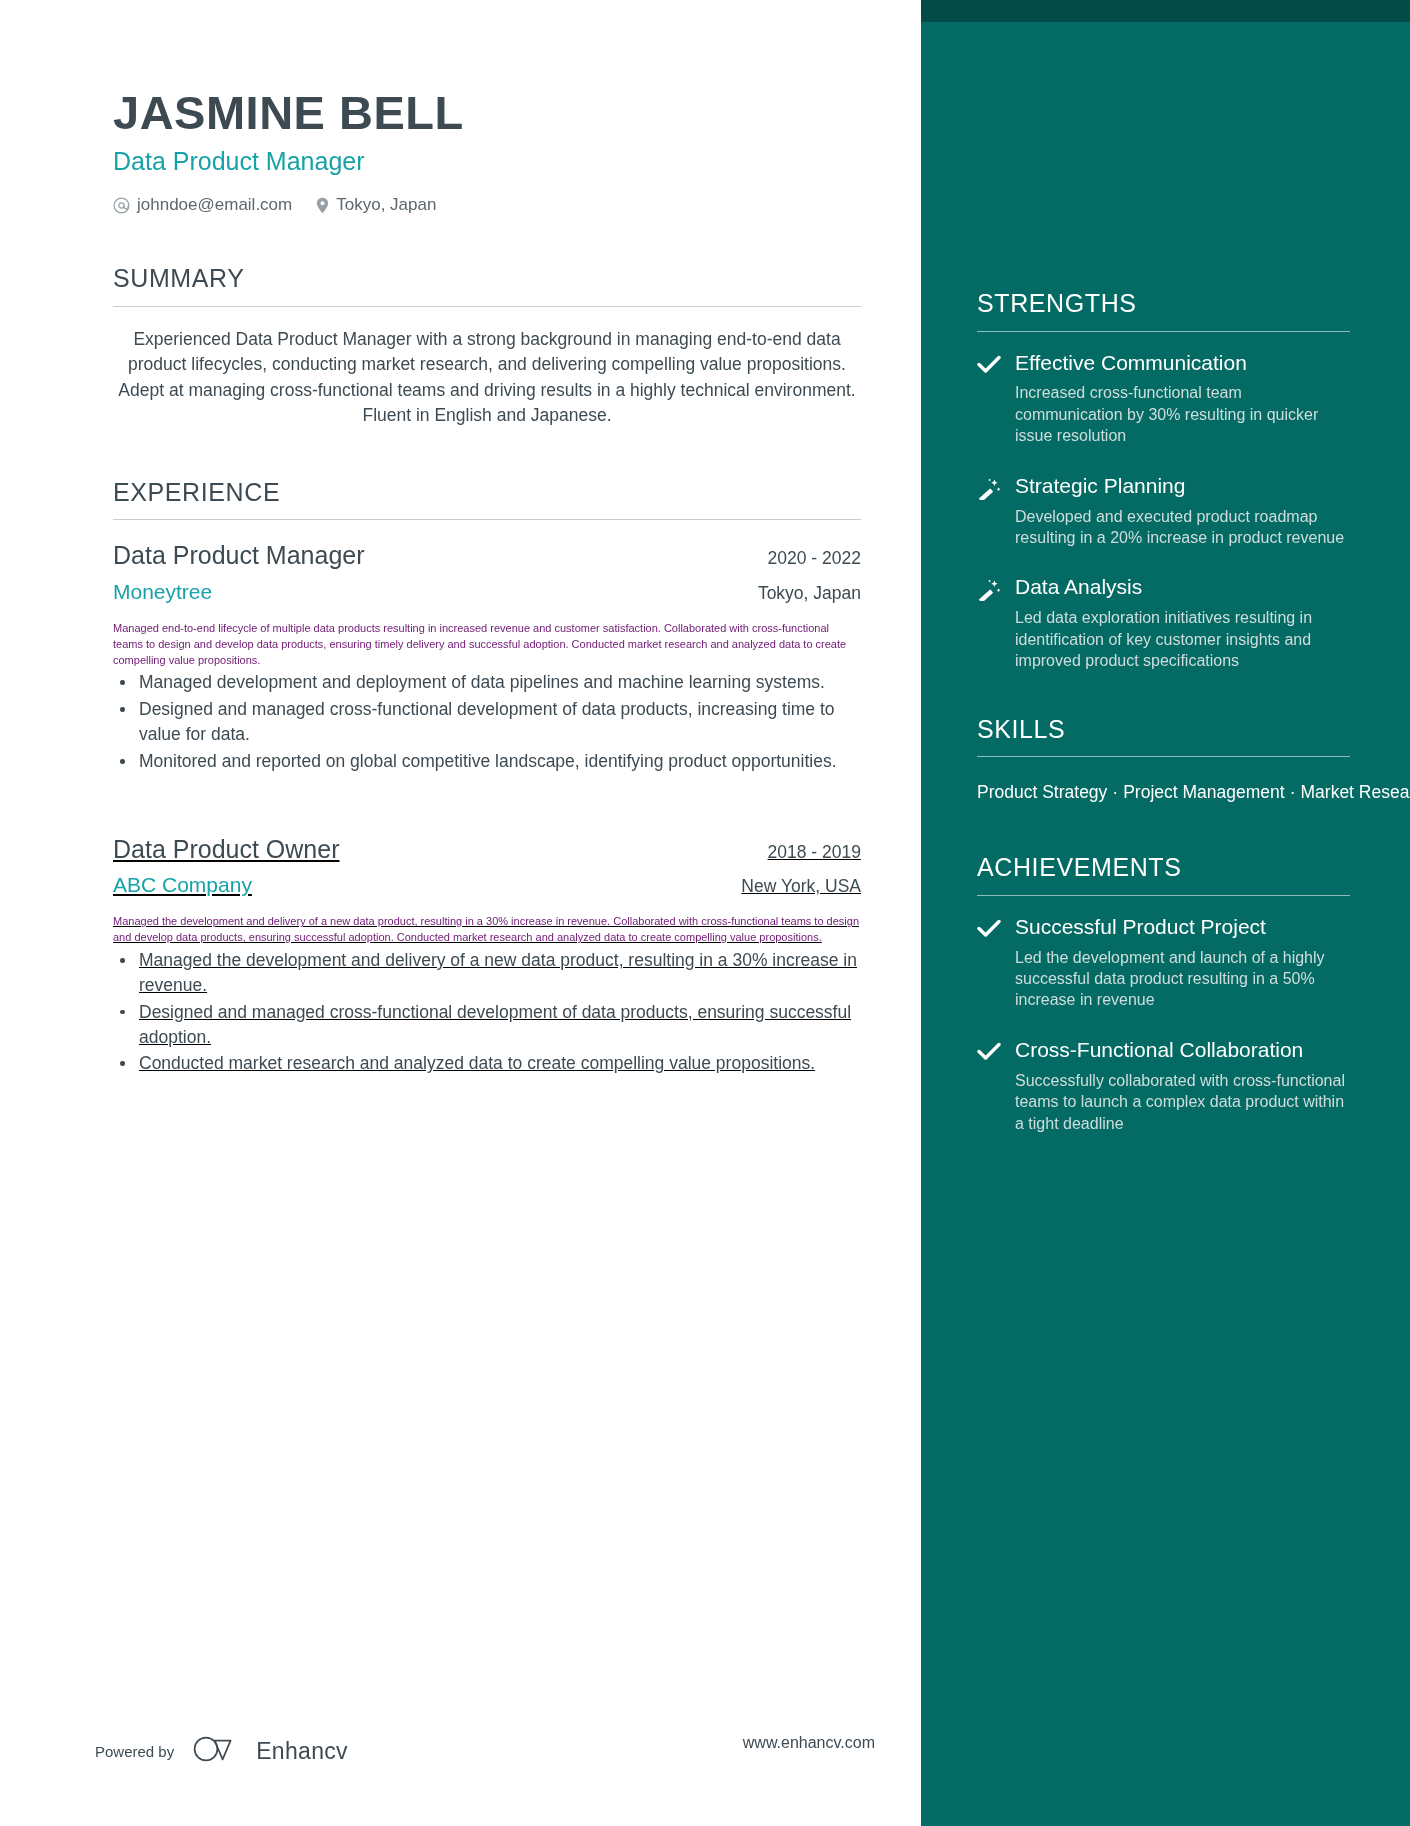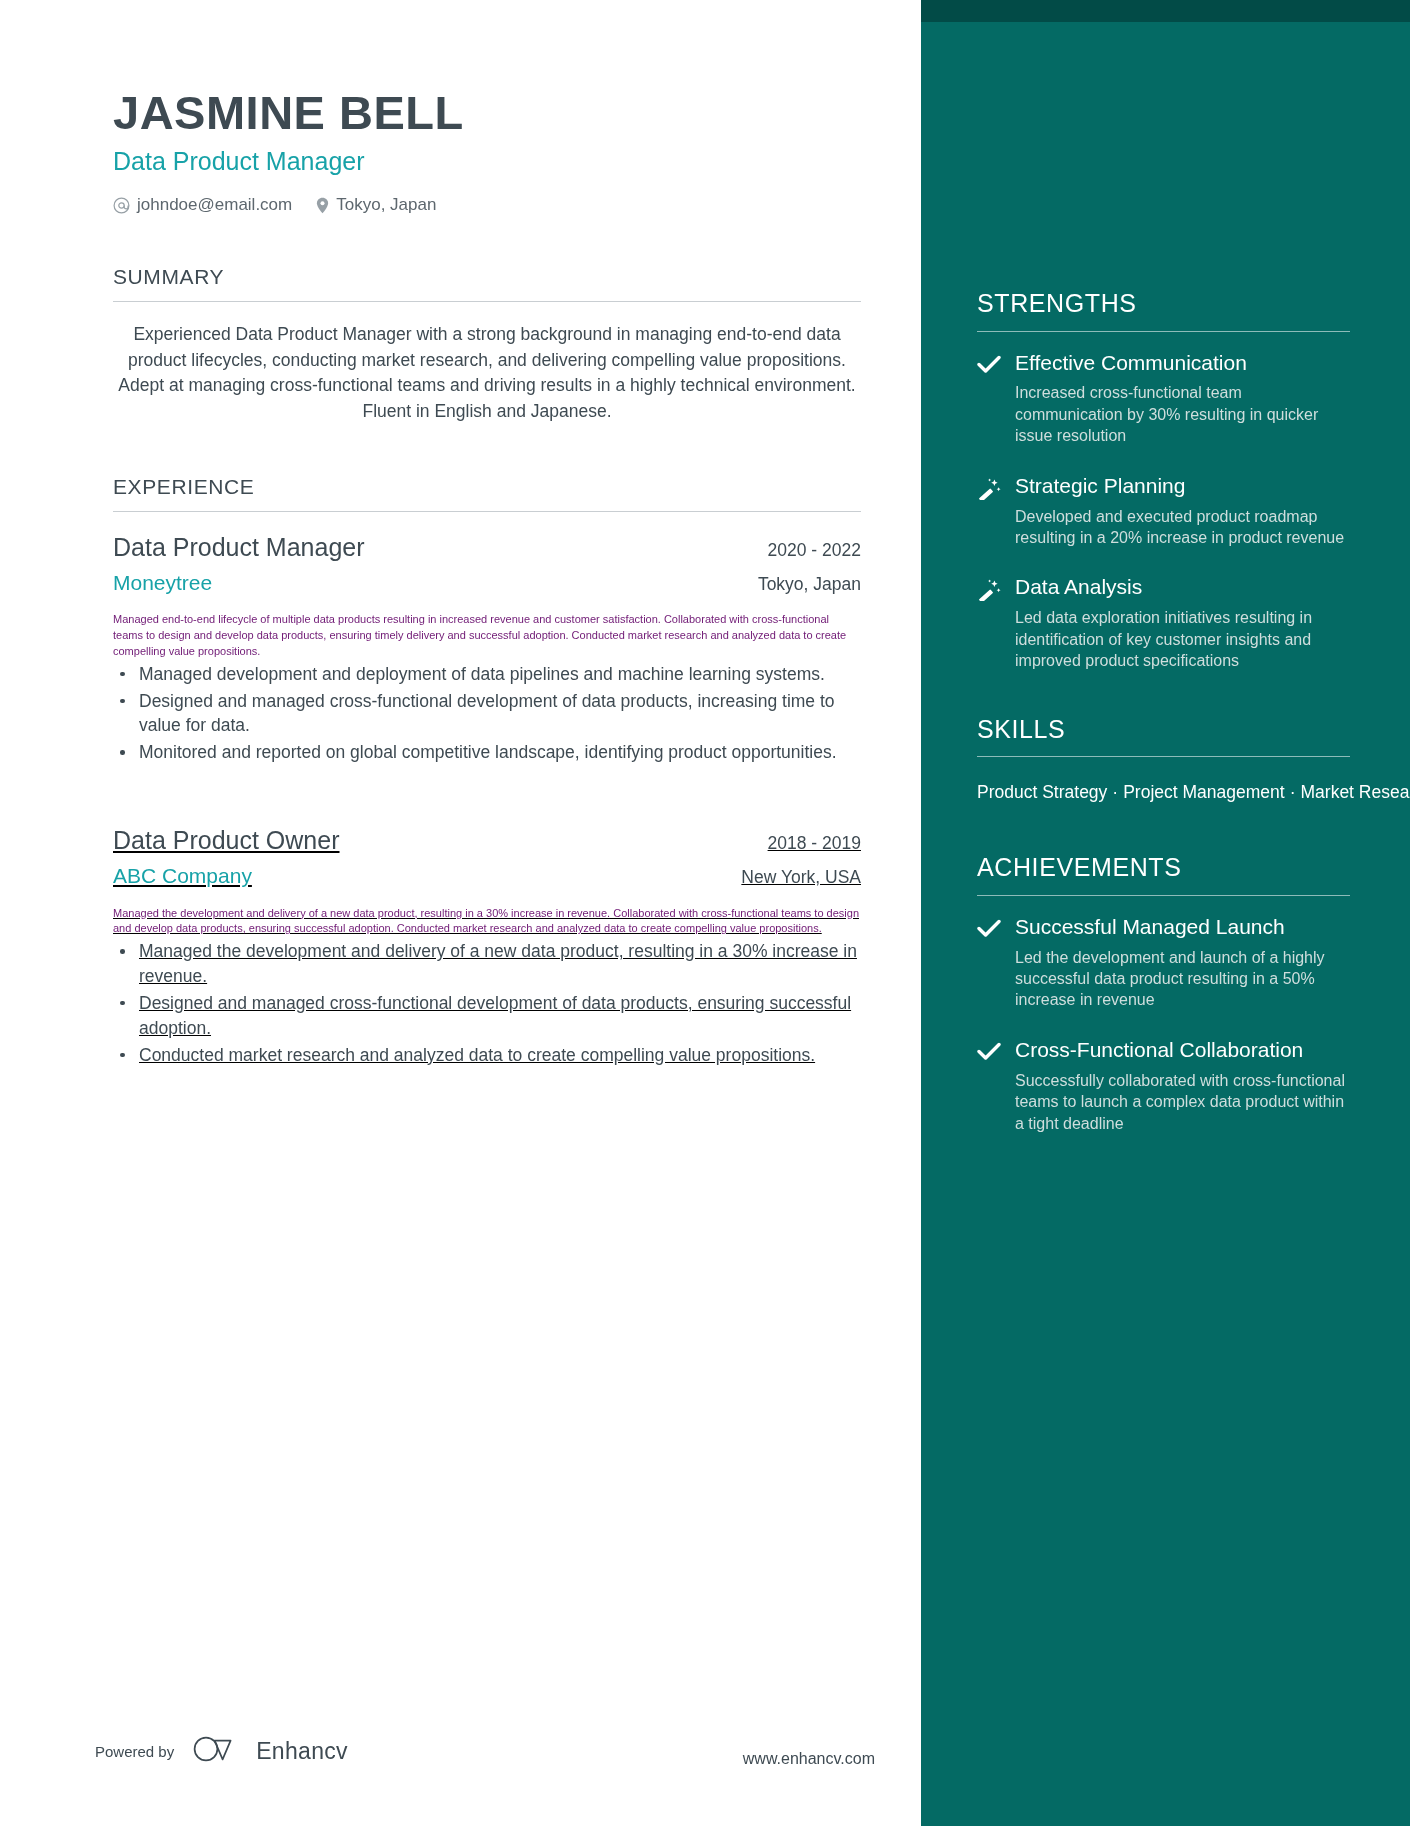--- a/index.html
+++ b/index.html
@@ -80,21 +80,21 @@
     align-items: center;
     gap: 7px;
     white-space: nowrap;
   }
   .contact-item .ic { display: inline-flex; align-items: center; }
   .contact-item svg { display: block; }
 
   
   .section { margin-top: 50px; }
   .sec-title {
-    font-size: 21px;
+    font-size: 25px;
     font-weight: 400;
     letter-spacing: 0.6px;
     color: #3e4a52;
     line-height: 1.1;
   }
   .sec-rule {
     height: 1px;
     background: #c9ced2;
     margin-top: 13px;
     margin-bottom: 20px;
@@ -219,21 +219,21 @@
   .skill { white-space: nowrap; }
   .skill-sep { color: #ffffff; padding: 0 5px; }
 
   
   .footer {
     position: absolute;
     left: 95px;
     bottom: 58px;
     width: 780px;
     display: flex;
-    align-items: flex-end;
+    align-items: flex-start;
     justify-content: space-between;
     gap: 37px;
   }
   .footer-left {
     display: flex;
     align-items: center;
     gap: 18px;
   }
   .powered {
     font-size: 15px;
@@ -321,21 +321,21 @@
         <h2 class="sb-title">ACHIEVEMENTS</h2>
         <div class="sb-rule"></div>
 
         <div class="sb-item">
           <span class="sb-icon">
             <svg width="24" height="19" viewBox="0 0 24 19">
                 <path d="M2 9.5 L8.6 16 L22 2.5" fill="none" stroke="#ffffff" stroke-width="3.4" stroke-linecap="round" stroke-linejoin="round"></path>
               </svg>
           </span>
           <div class="sb-body">
-            <div class="sb-item-title">Successful Managed Launch</div>
+            <div class="sb-item-title">Successful Product Project</div>
             <div class="sb-item-desc">Led the development and launch of a highly successful data product resulting in a 50% increase in revenue</div>
           </div>
         </div>
 
         <div class="sb-item">
           <span class="sb-icon">
             <svg width="24" height="19" viewBox="0 0 24 19">
                 <path d="M2 9.5 L8.6 16 L22 2.5" fill="none" stroke="#ffffff" stroke-width="3.4" stroke-linecap="round" stroke-linejoin="round"></path>
               </svg>
           </span>

